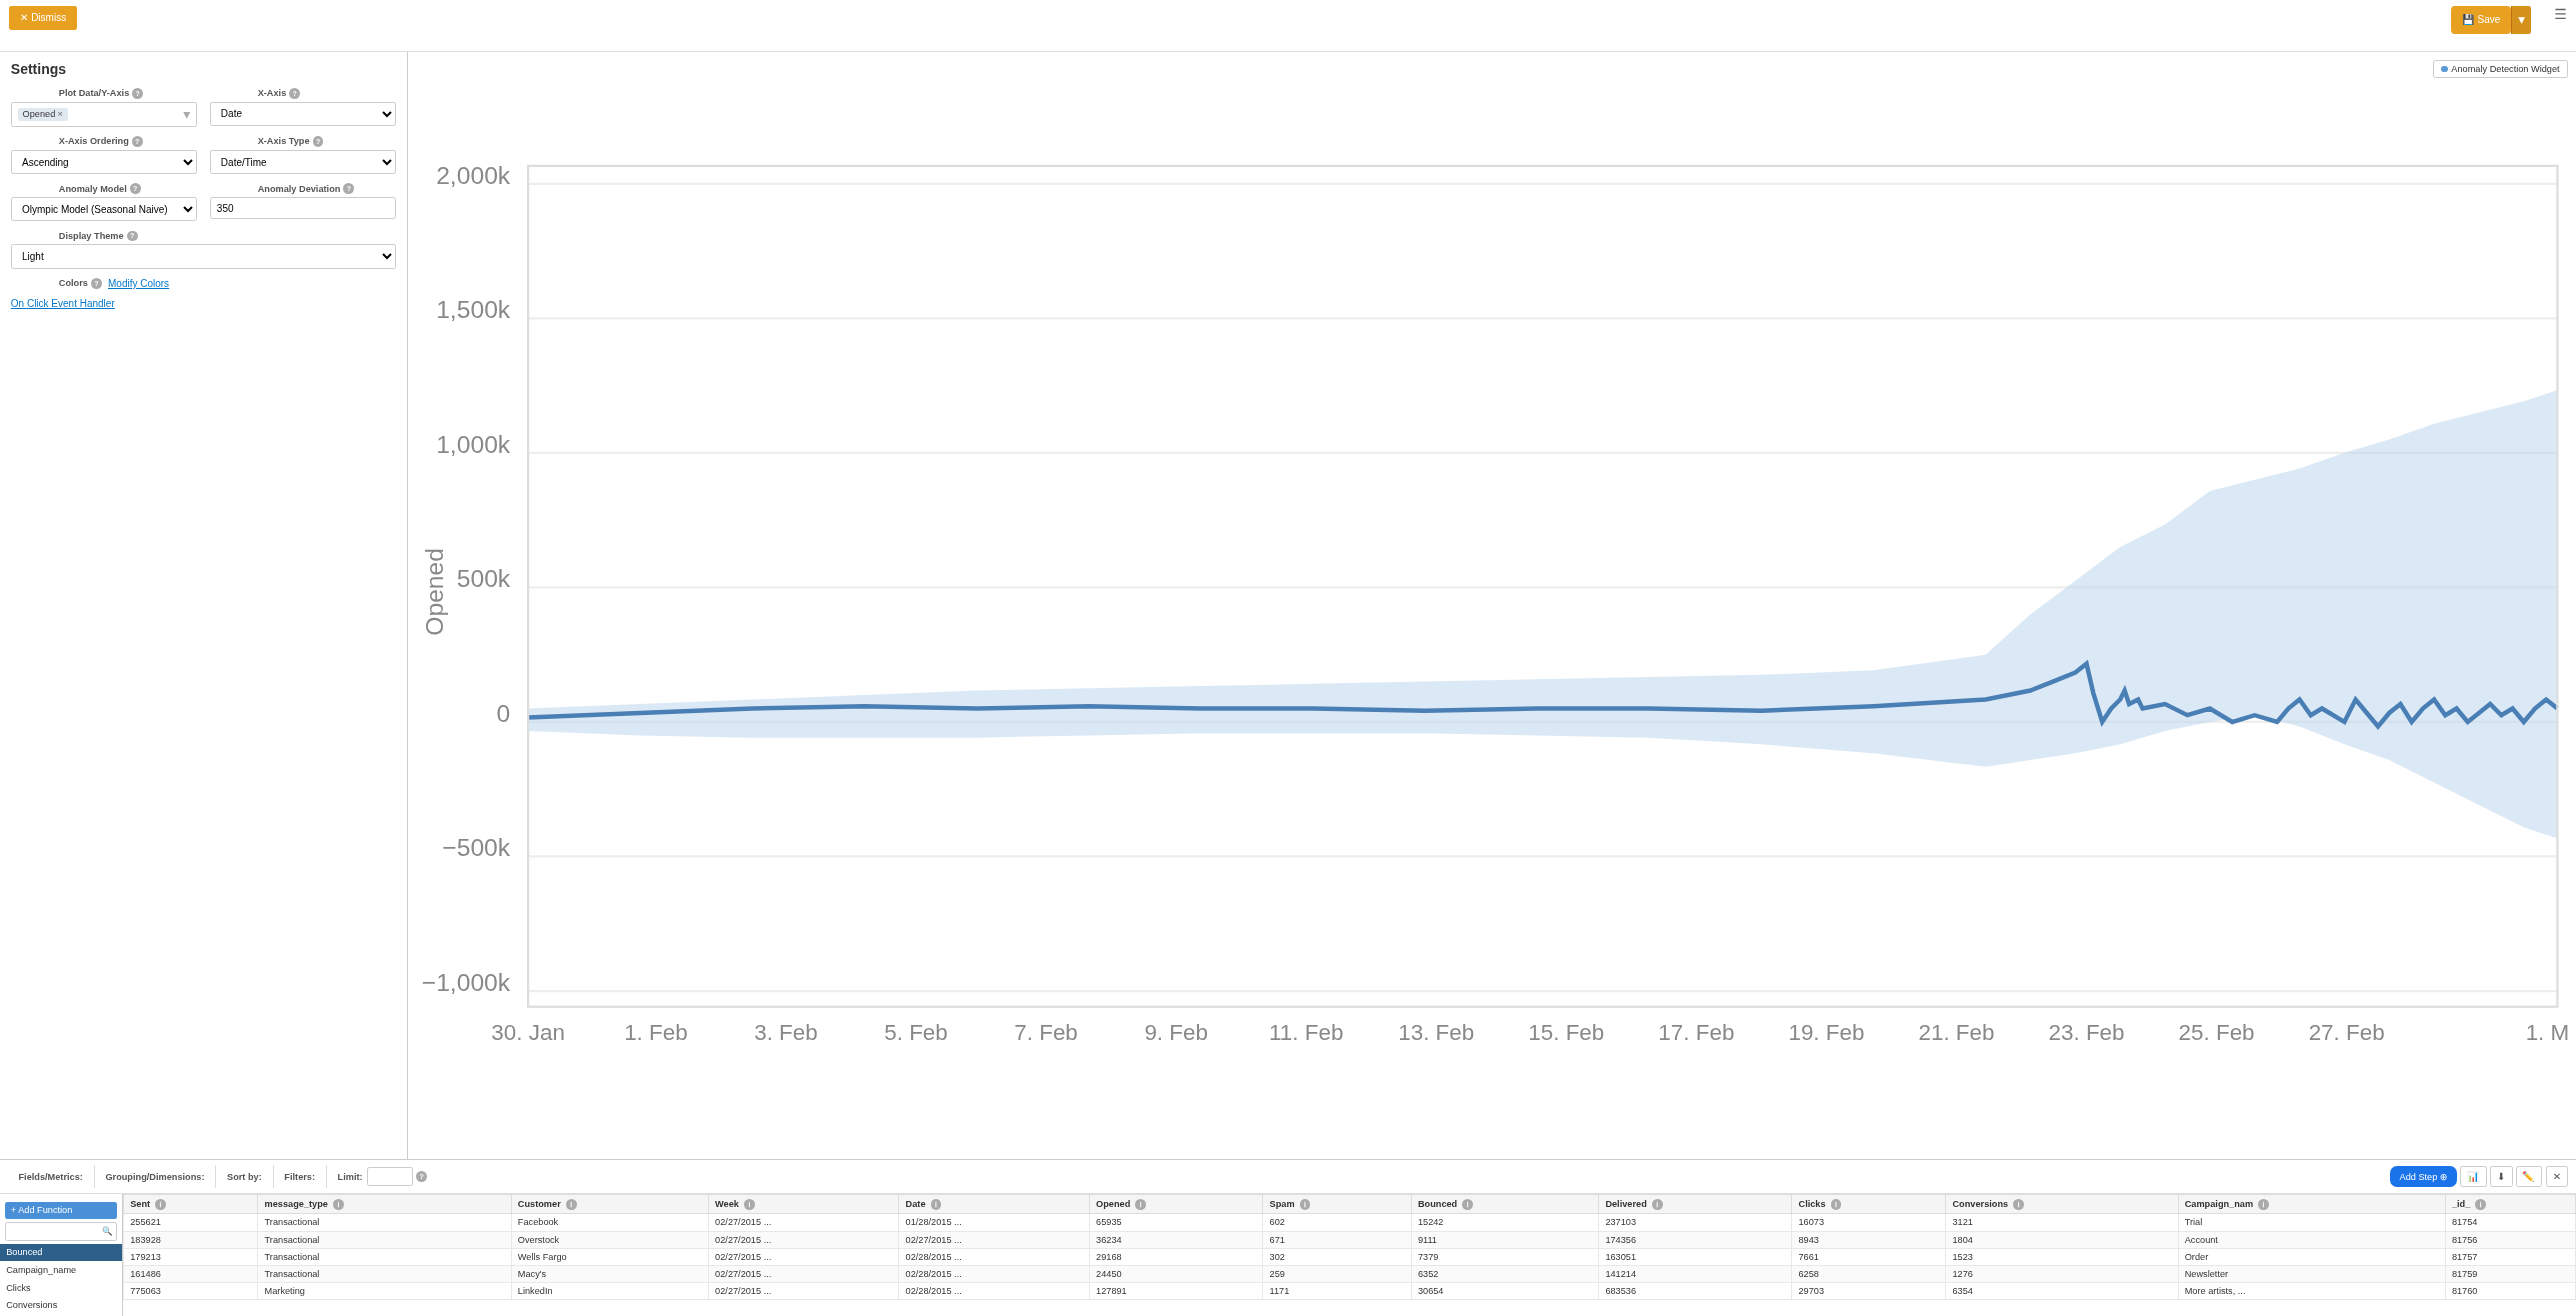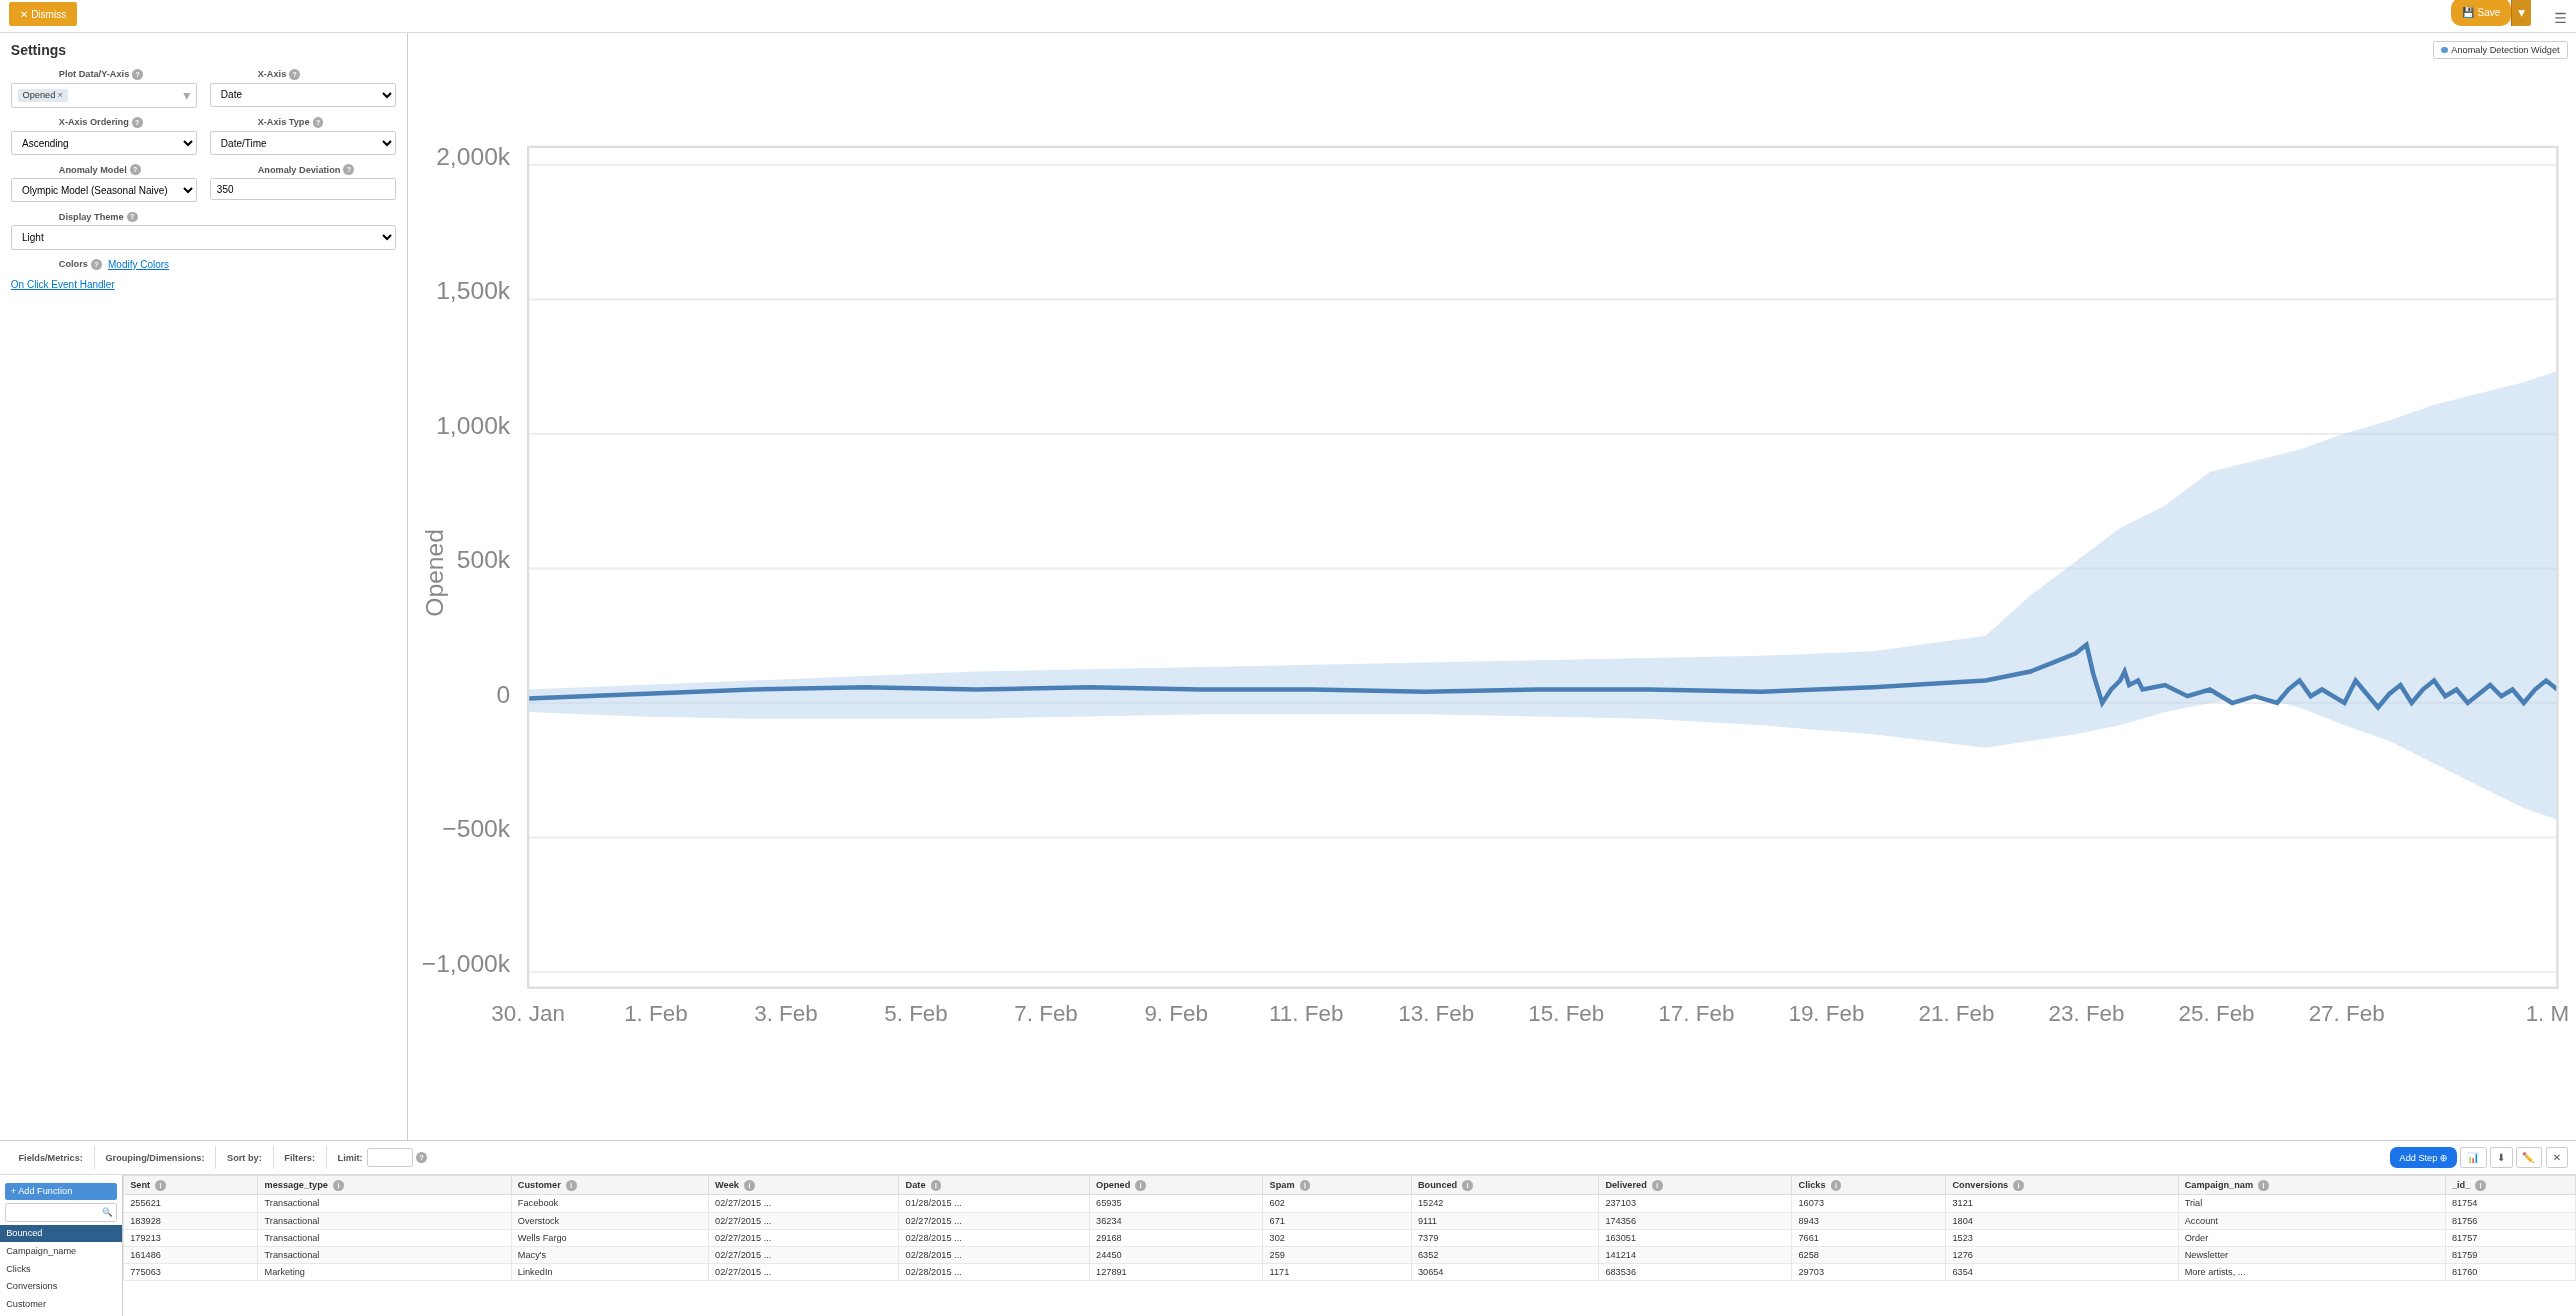--- a/index.html
+++ b/index.html
@@ -1,28 +1,28 @@
 <!DOCTYPE html>
 <html style="font-size:12.3px"><head>
   <meta charset="utf-8">
   <style>
     * { box-sizing: border-box; margin: 0; padding: 0; }
     body { font-family: -apple-system, BlinkMacSystemFont, 'Segoe UI', sans-serif; font-size: 10px; background: #fff; color: #333; }
 
     
     .top-toolbar {
-      display: flex; align-items: flex-end; padding: 6.2px 9.2px; background: #fff;
-      border-bottom: 0.8px solid #ddd; gap: 7.7px; height: 33px;
+      display: flex; align-items: flex-start; padding: 6.2px 9.2px; background: #fff;
+      border-bottom: 0.8px solid #ddd; gap: 7.7px; height: 52px;
     }
     .btn-dismiss {
       background: #e8a020; color: #fff; border: none; padding: 6.2px 10.8px; border-radius: 2.3px;
       cursor: pointer; font-size: 10px; display: flex; align-items: center; gap: 3.8px;
     }
     .btn-save {
-      background: #e8a020; color: #fff; border: none; padding: 6.2px 10.8px; border-radius: 10px;
+      background: #e8a020; color: #fff; border: none; padding: 6.2px 10.8px; border-radius: 4px;
       cursor: pointer; font-size: 10px; display: flex; align-items: center; gap: 3.8px;
       margin-left: auto;
     }
     .btn-save-dropdown {
       background: #d4911c; color: #fff; border: none; border-left: 0.8px solid #c07010;
       padding: 6.2px 6.2px; border-radius: 0 2.3px 2.3px 0; cursor: pointer;
     }
     .save-group { display: flex; margin-left: auto; }
 
     

